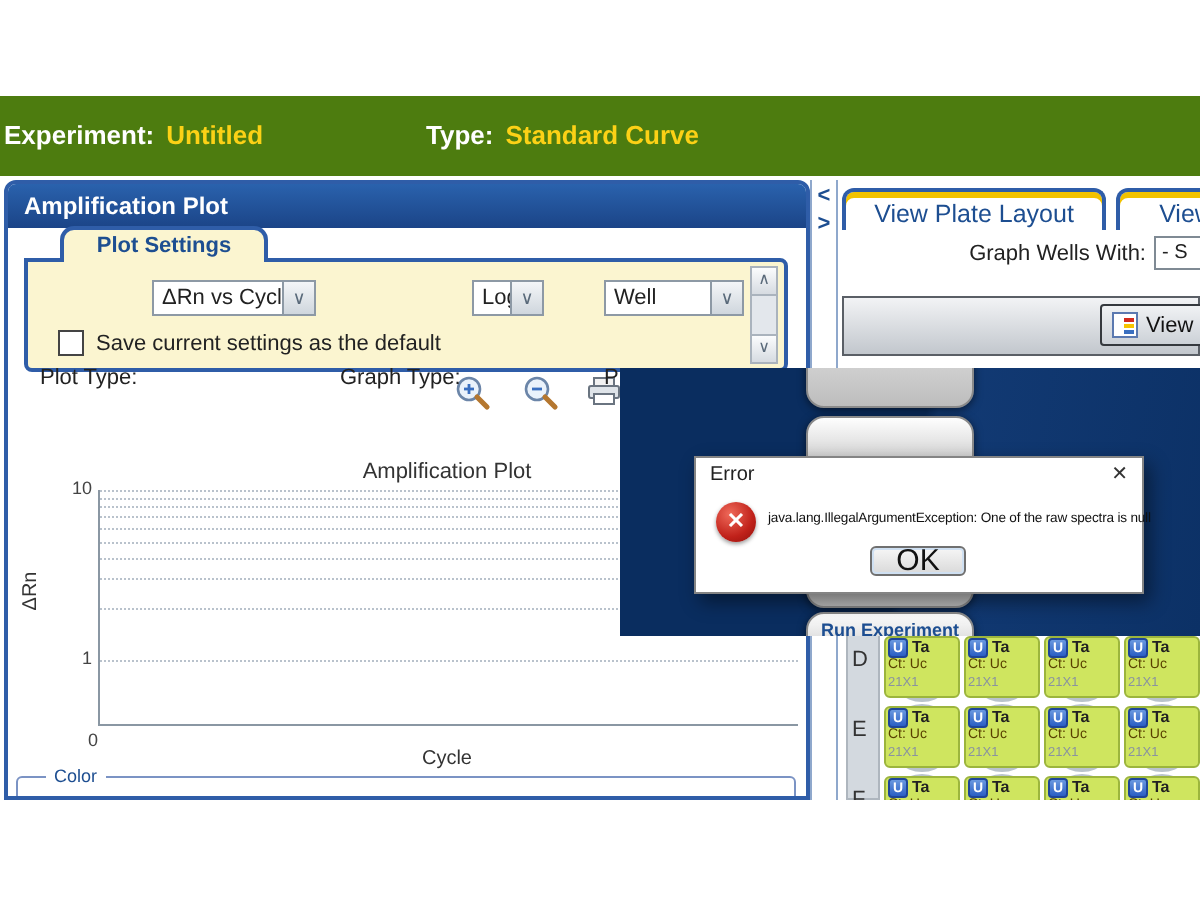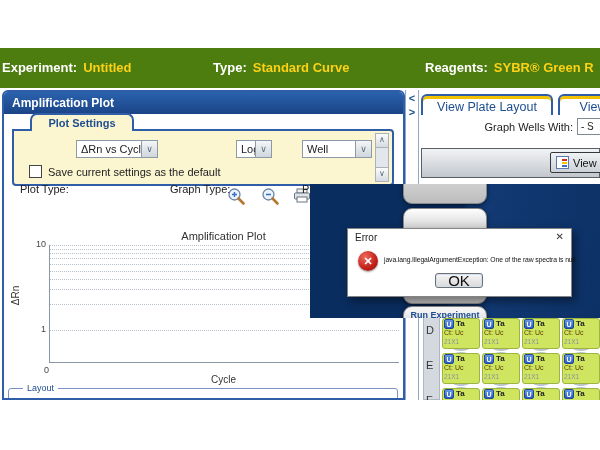--- a/index.html
+++ b/index.html
@@ -106,23 +106,20 @@
 
 <div id="screen">
 
   <div class="topbar">
     <div class="tb-group" style="left:2px">
       <span class="tb-label">Experiment:</span><span class="tb-value">Untitled</span>
     </div>
     <div class="tb-group" style="left:213px">
       <span class="tb-label">Type:</span><span class="tb-value">Standard Curve</span>
     </div>
-    <div class="tb-group" style="left:425px">
-      <span class="tb-label">Reagents:</span><span class="tb-value">SYBR® Green R</span>
-    </div>
   </div>
 
   <div class="left-panel">
     <div class="lp-header">Amplification Plot</div>
 
     <div class="ps-tab">Plot Settings</div>
     <div class="ps-box">
       <span class="ps-label" style="left:6px">Plot Type:</span>
       <div class="select" style="left:62px;width:82px">
         <span>ΔRn vs Cycle</span>
@@ -187,21 +184,21 @@
           <div class="gridline" style="top: 33.8px;"></div>
           <div class="gridline" style="top: 44.4px;"></div>
           <div class="gridline" style="top: 59.4px;"></div>
           <div class="gridline" style="top: 85px;"></div>
         </div>
     </div>
     <div class="xtick">0</div>
     <div class="xlab">Cycle</div>
 
     <div class="legend-fs">
-      <span class="cap">Layout</span>
+      <span class="cap">Color</span>
     </div>
   </div>
 
   <div class="splitter">
     <div class="split-chev" style="top:2px">&lt;</div>
     <div class="split-chev" style="top:16px">&gt;</div>
   </div>
 
   <div class="right-panel">
     <div class="rtab" style="left:2px;width:132px">View Plate Layout</div>

